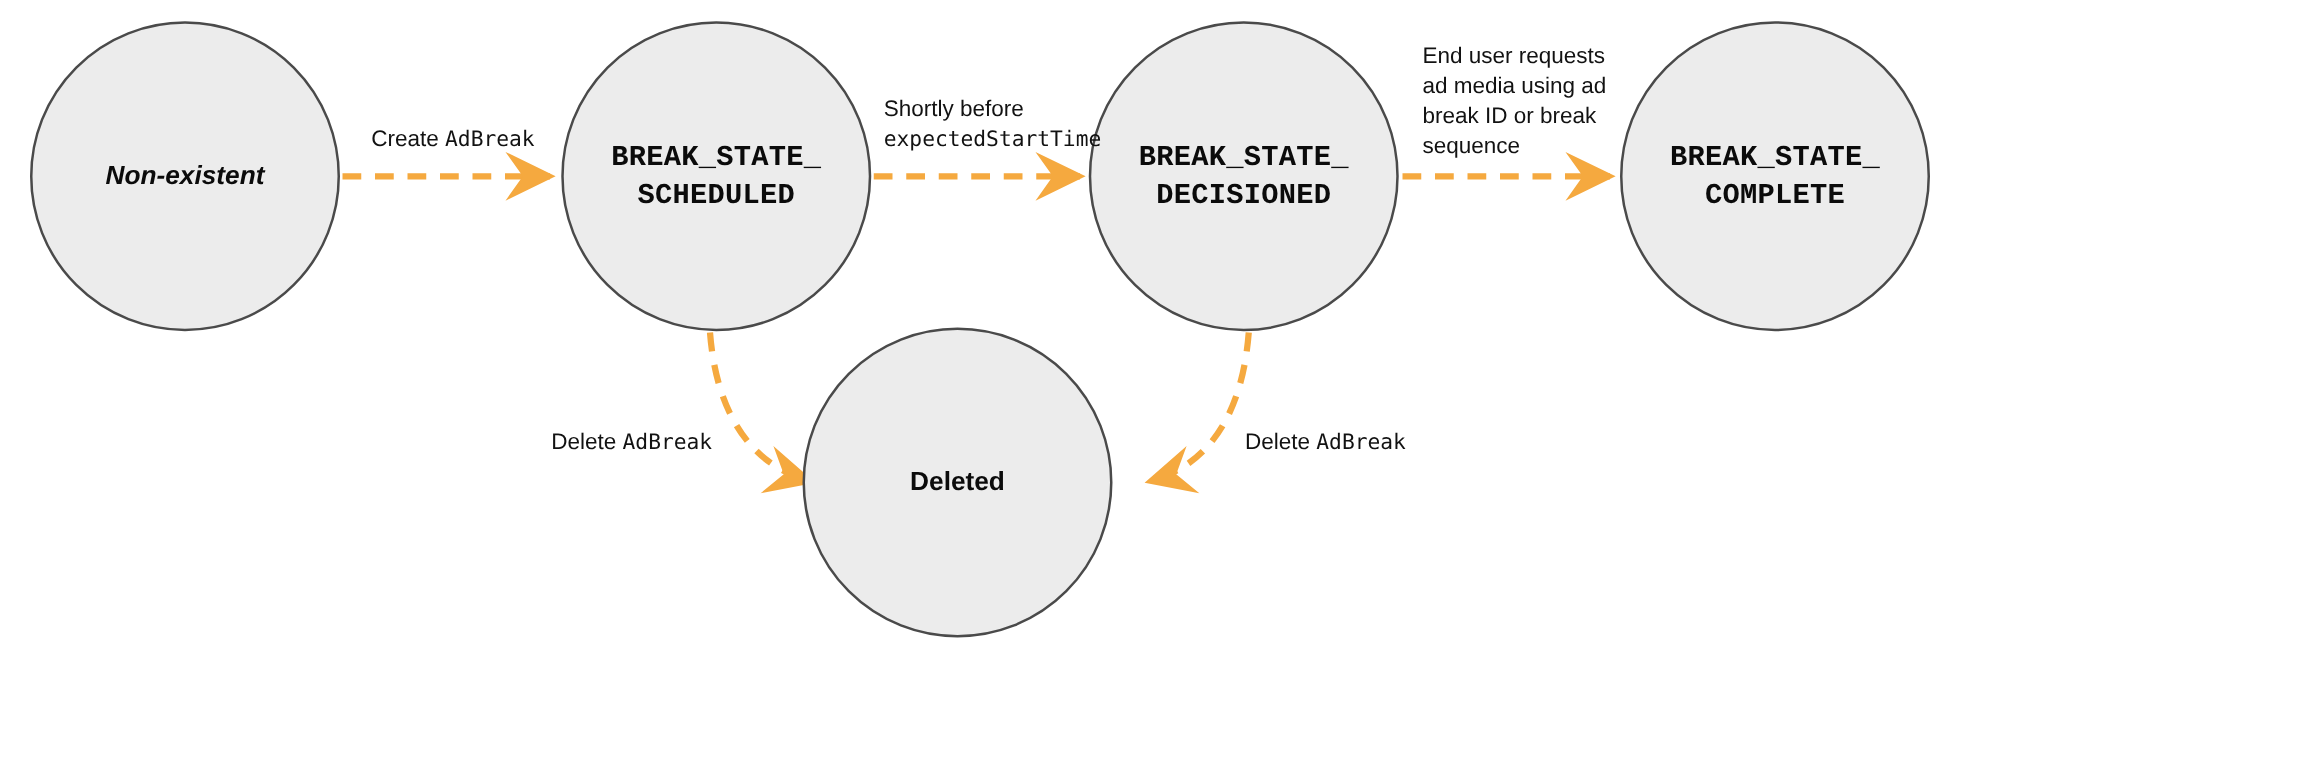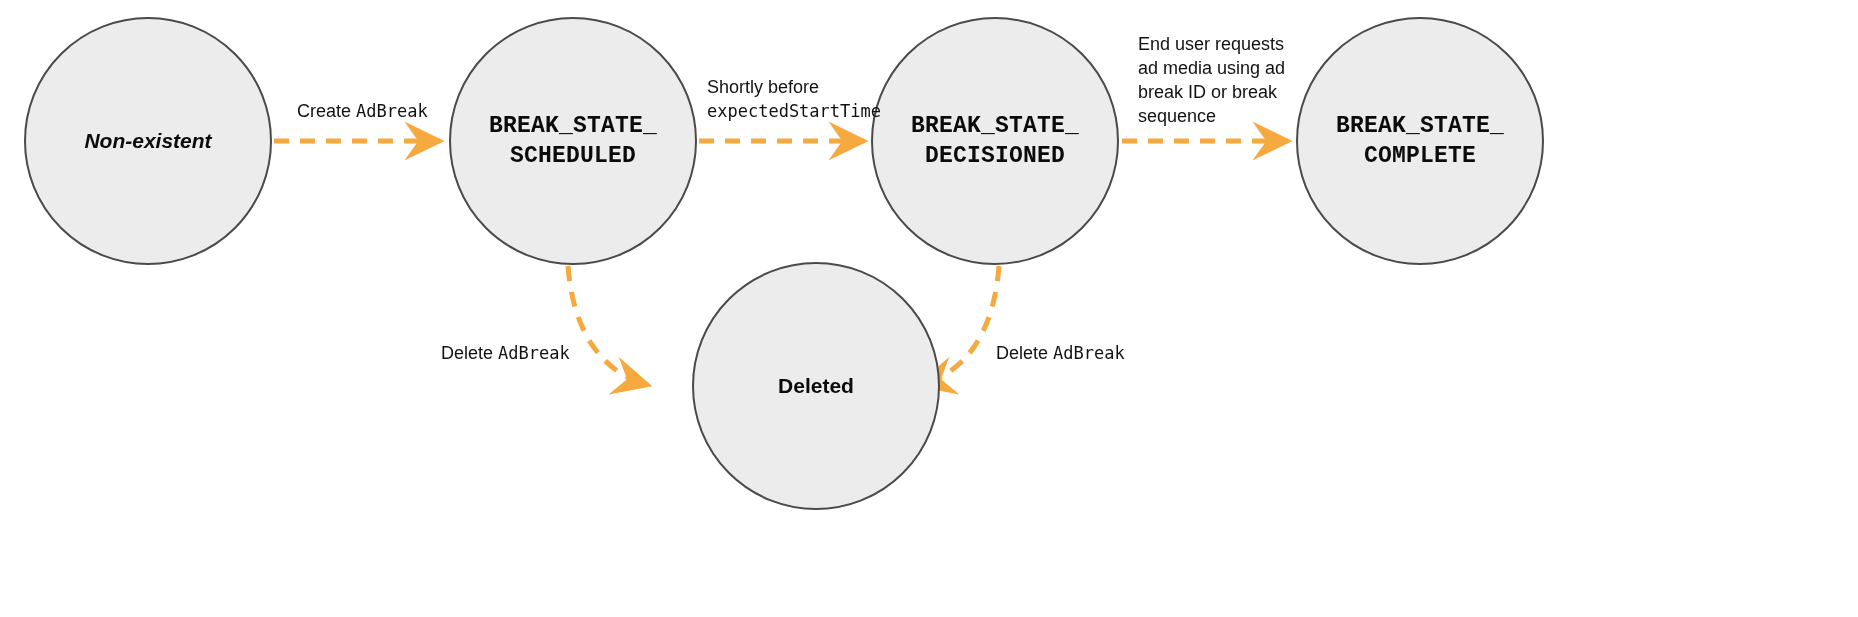--- a/index.html
+++ b/index.html
@@ -111,21 +111,21 @@
   <div class="state-node" style="left:871px; top:17px; width:248px; height:248px;">
     <div class="state-label mono">BREAK_STATE_
 DECISIONED</div>
   </div>
 
   <div class="state-node" style="left:1296px; top:17px; width:248px; height:248px;">
     <div class="state-label mono">BREAK_STATE_
 COMPLETE</div>
   </div>
 
-  <div class="state-node" style="left:692px; top:262px; width:248px; height:248px;">
+  <div class="state-node" style="left:642px; top:262px; width:248px; height:248px;">
     <div class="state-label plain">Deleted</div>
   </div>
 
   <div class="edge-label" style="left:297px; top:100px;"><span class="sans">Create </span><span class="mono">AdBreak</span></div>
 
   <div class="edge-label" style="left:707px; top:76px;"><span class="sans">Shortly before</span><br><span class="mono">expectedStartTime</span></div>
 
   <div class="edge-label block" style="left:1138px; top:33px; font-size:18px;">End user requests
 ad media using ad
 break ID or break

